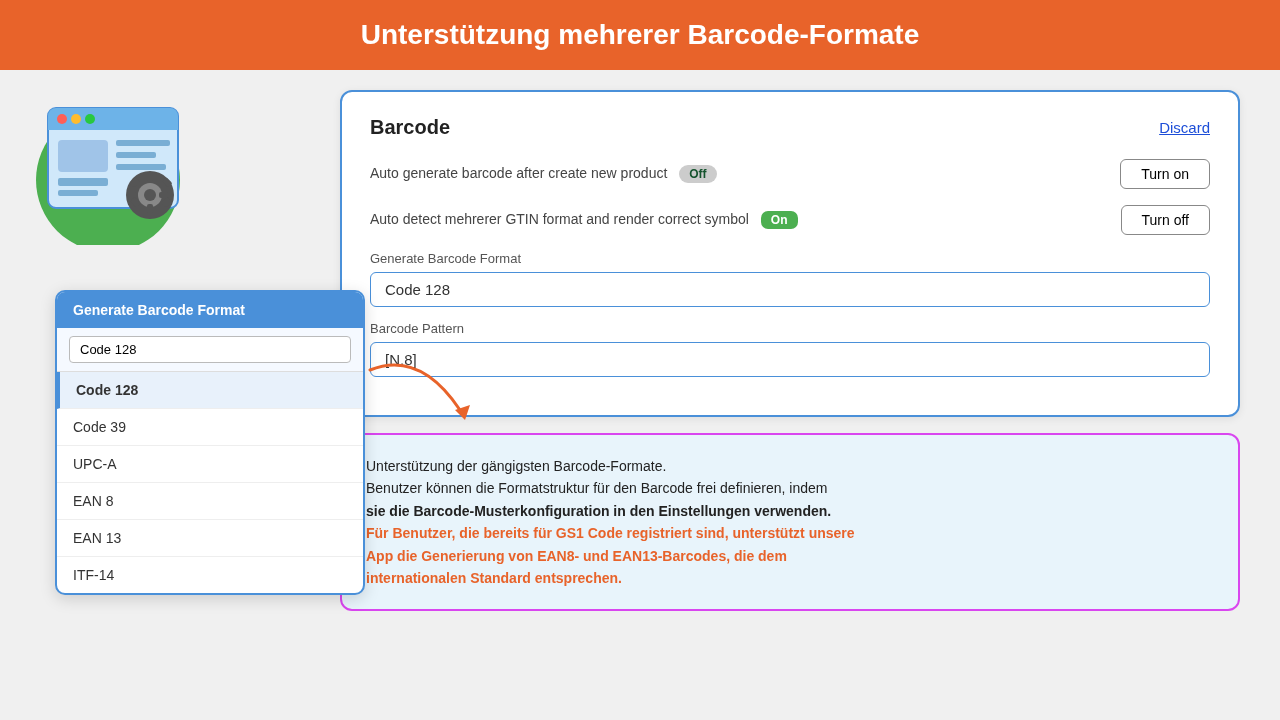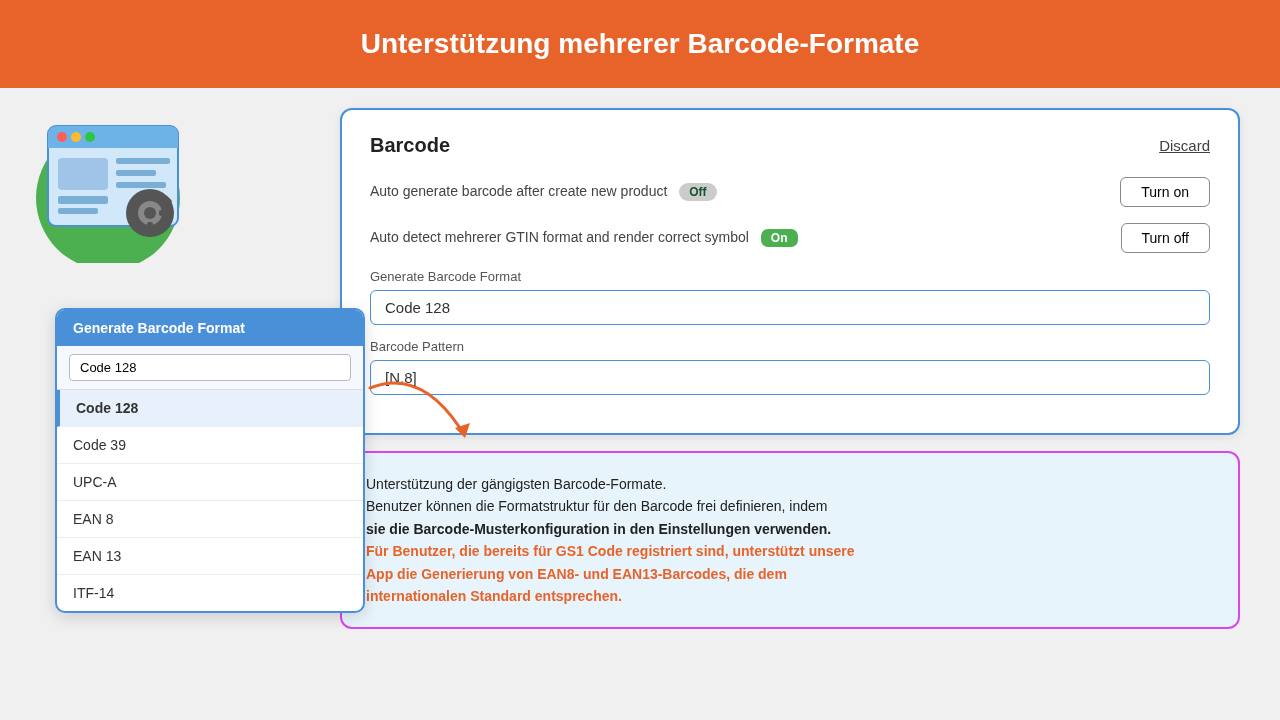--- a/index.html
+++ b/index.html
@@ -9,21 +9,21 @@
       width: 1280px;
       height: 720px;
       overflow: hidden;
       position: relative;
     }
 
     
     .header {
       background: #e8632a;
       width: 100%;
-      height: 88px;
+      height: 70px;
       display: flex;
       align-items: center;
       justify-content: center;
     }
     .header h1 {
       color: white;
       font-size: 28px;
       font-weight: 700;
     }
 
@@ -71,21 +71,21 @@
       margin-bottom: 20px;
     }
 
     .card-title {
       font-size: 20px;
       font-weight: 700;
       color: #222;
     }
 
     .discard-link {
-      color: #404040;
+      color: #1d4ed8;
       text-decoration: underline;
       font-size: 15px;
       cursor: pointer;
     }
 
     .setting-row {
       display: flex;
       align-items: center;
       justify-content: space-between;
       margin-bottom: 16px;

